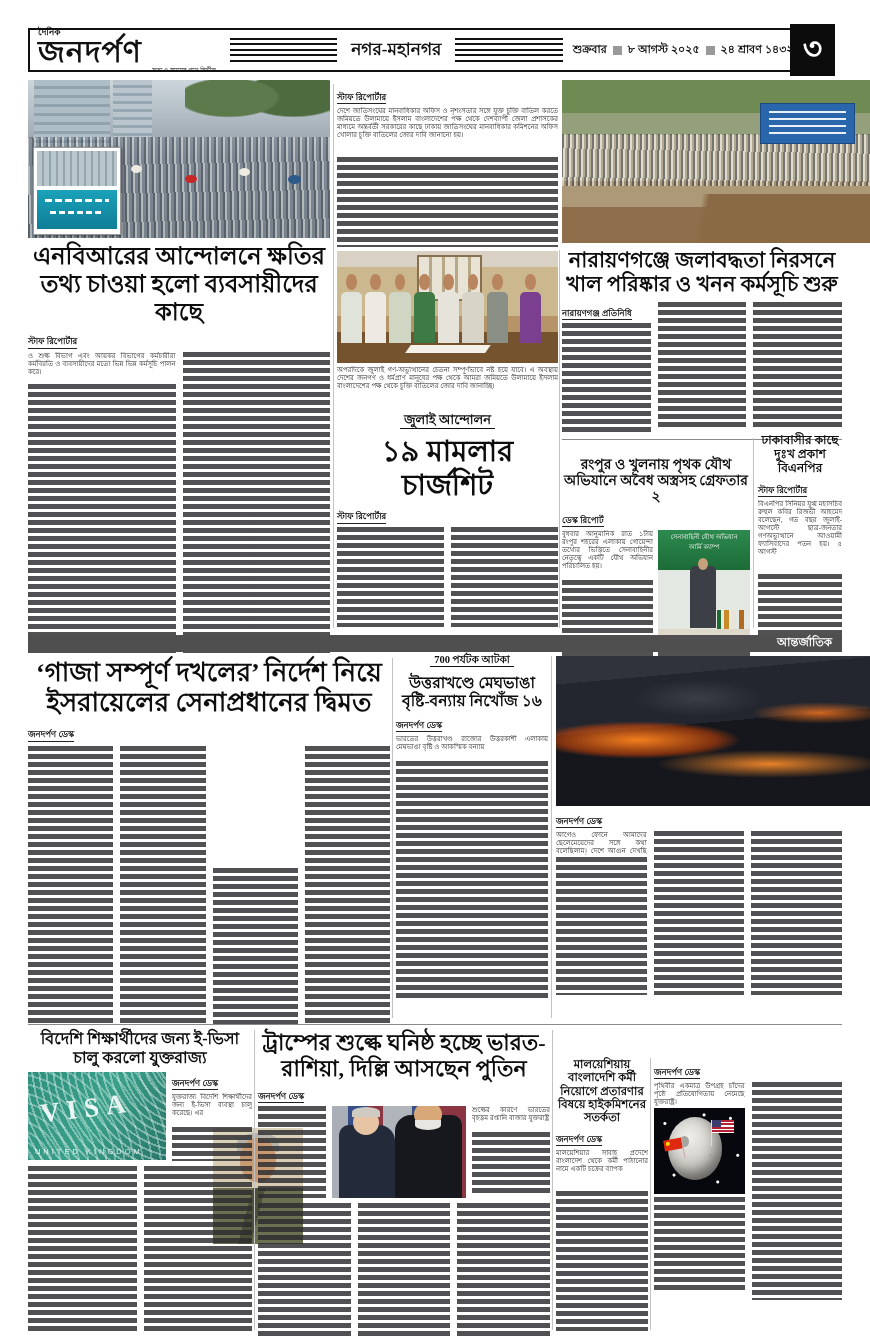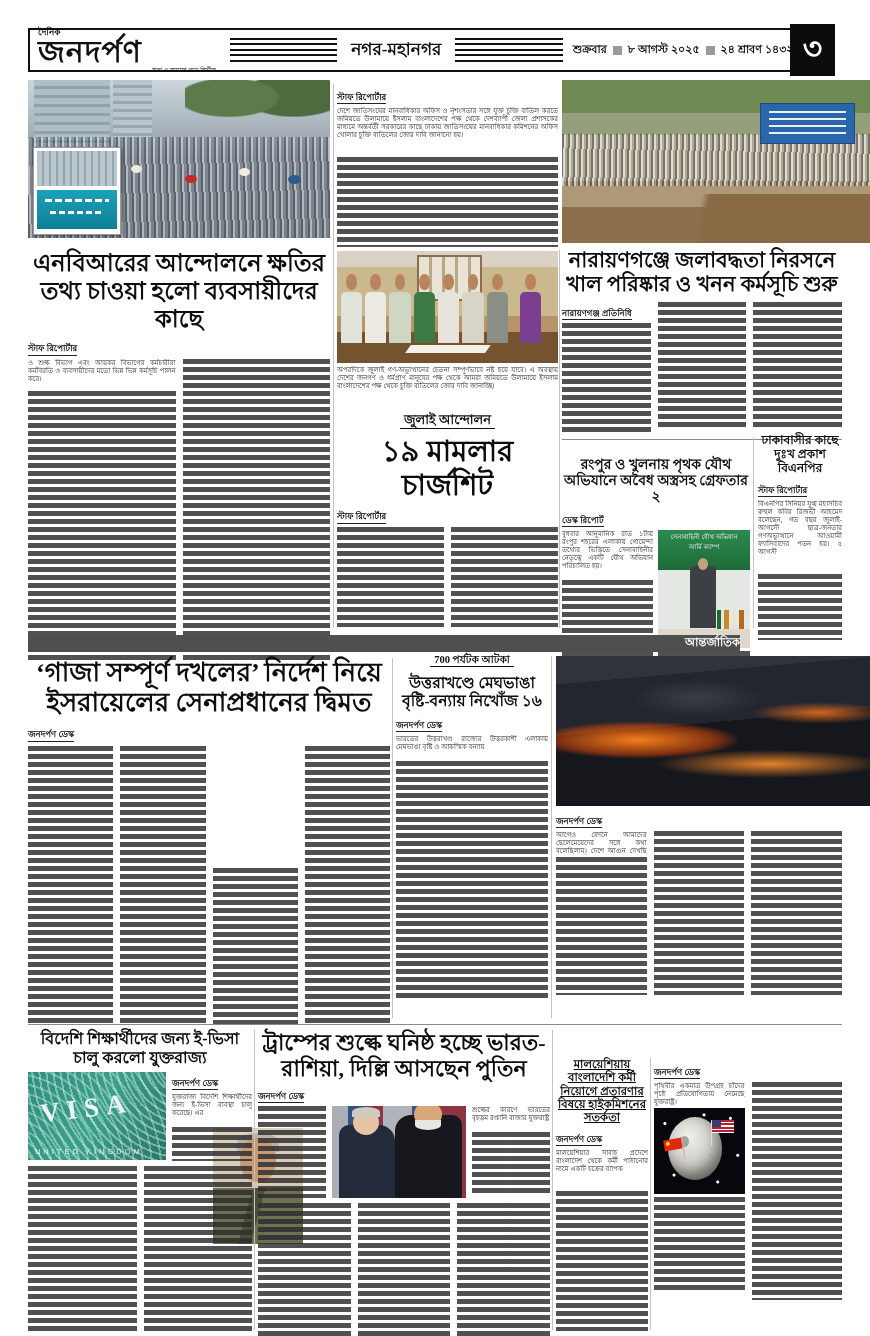--- a/index.html
+++ b/index.html
@@ -32,22 +32,22 @@
   .kicker{font-weight:bold;text-align:center;font-family:"Liberation Serif",serif;}
   .kicker>span{border-bottom:1.5px solid #111;padding:0 4px 1px 4px;}
   .excerpt{font-size:6.8px;line-height:8px;text-align:justify;color:#1c1c1c;
            overflow:hidden;word-break:break-word;}
   .greek{background-image:repeating-linear-gradient(180deg,#2b2b2f 0 4.6px,transparent 4.6px 8px);
          opacity:.82;}
   .cols{display:flex;gap:7px;}
   .cols>div{flex:1;}
   .vrule{width:1px;background:#c2c2c2;}
   .hline{height:1px;background:#8a8a8a;}
-  .intl-bar{left:28px;top:635px;width:712px;height:17px;background:#4f4f4f;
-            display:flex;align-items:center;justify-content:flex-end;padding-right:0;
+  .intl-bar{left:28px;top:635px;width:814px;height:17px;background:#4f4f4f;
+            display:flex;align-items:center;justify-content:flex-end;padding-right:10px;
             box-sizing:border-box;color:#fff;font-size:11.5px;font-weight:bold;}
   
   .ph{position:relative;overflow:hidden;background:#ccc;}
   .photo-crowd{background:linear-gradient(180deg,#ccd5da 0%,#b9c4cb 16%,#a5b0b9 32%,#919ca6 50%,#879299 100%);}
   .crowd-tex{position:absolute;left:0;right:0;top:36%;bottom:0;opacity:.8;
     background:repeating-linear-gradient(88deg,rgba(25,30,40,.55) 0 2px,rgba(236,234,228,.5) 2px 4px,rgba(95,105,120,.5) 4px 7px);}
   .bldg{position:absolute;left:2%;top:0;width:25%;height:52%;
     background:repeating-linear-gradient(180deg,#aebdc6 0 6px,#8fa2ae 6px 9px);}
   .bldg2{position:absolute;left:28%;top:0;width:13%;height:36%;
     background:repeating-linear-gradient(180deg,#b9c4cc 0 5px,#98a8b2 5px 8px);}
@@ -163,21 +163,21 @@
     <span class="um" style="left:14%;top:58%;width:13px;height:9px;background:#c62828;"></span>
     <span class="um" style="left:34%;top:54%;width:11px;height:8px;background:#ece9e0;"></span>
     <span class="um" style="left:52%;top:60%;width:12px;height:8px;background:#c62828;"></span>
     <span class="um" style="left:70%;top:56%;width:11px;height:8px;background:#f0ece2;"></span>
     <span class="um" style="left:86%;top:60%;width:13px;height:9px;background:#2e5a8a;"></span>
     <div class="inset-card">
       <div class="inset-bldg"></div>
       <div class="inset-sign"></div>
     </div>
   </div>
-  <h2 class="h1" style="font-size:24px;margin-top:12px;">এনবিআরের আন্দোলনে ক্ষতির তথ্য চাওয়া হলো ব্যবসায়ীদের কাছে</h2>
+  <h2 class="h1" style="font-size:24px;margin-top:5px;">এনবিআরের আন্দোলনে ক্ষতির তথ্য চাওয়া হলো ব্যবসায়ীদের কাছে</h2>
   <div style="margin-top:4px;"><span class="byline">স্টাফ রিপোর্টার</span></div>
   <div class="cols" style="margin-top:3px;">
     <div>
       <div class="excerpt" style="height:32px;">ও শুল্ক বিভাগ এবং আয়কর বিভাগের কর্মচারীরা কর্মবিরতি ও ব্যবসায়ীদের মতো ভিন্ন ভিন্ন কর্মসূচি পালন করে।</div>
       <div class="greek" style="height:272px;"></div>
     </div>
     <div>
       <div class="greek" style="height:304px;"></div>
     </div>
   </div>
@@ -344,21 +344,21 @@
     </div>
   </div>
   <div class="cols" style="margin-top:5px;">
     <div class="greek" style="height:138px;"></div>
     <div class="greek" style="height:138px;"></div>
     <div class="greek" style="height:138px;"></div>
   </div>
 </div>
 
 <div class="abs" style="left:556px;top:1058px;width:92px;">
-  <h2 class="h1" style="font-size:11.5px;text-decoration:underline;">মালয়েশিয়ায় বাংলাদেশি কর্মী নিয়োগে প্রতারণার বিষয়ে হাইকমিশনের সতর্কতা</h2>
+  <h2 class="h1" style="font-size:11.5px;">মালয়েশিয়ায় বাংলাদেশি কর্মী নিয়োগে প্রতারণার বিষয়ে হাইকমিশনের সতর্কতা</h2>
   <div style="margin-top:3px;"><span class="byline">জনদর্পণ ডেস্ক</span></div>
   <div class="excerpt" style="height:40px;margin-top:3px;">মালয়েশিয়ার সাবাহ প্রদেশে বাংলাদেশ থেকে কর্মী পাঠানোর নামে একটি চক্রের ব্যাপক</div>
   <div class="greek" style="height:140px;margin-top:2px;"></div>
 </div>
 
 <div class="abs" style="left:654px;top:1058px;width:188px;">
   <div style="margin-top:3px;"><span class="byline">জনদর্পণ ডেস্ক</span></div>
   <div class="cols" style="margin-top:3px;">
     <div>
       <div class="excerpt" style="height:24px;">পৃথিবীর একমাত্র উপগ্রহ চাঁদের পৃষ্ঠে প্রতিযোগিতায় নেমেছে যুক্তরাষ্ট্র।</div>

